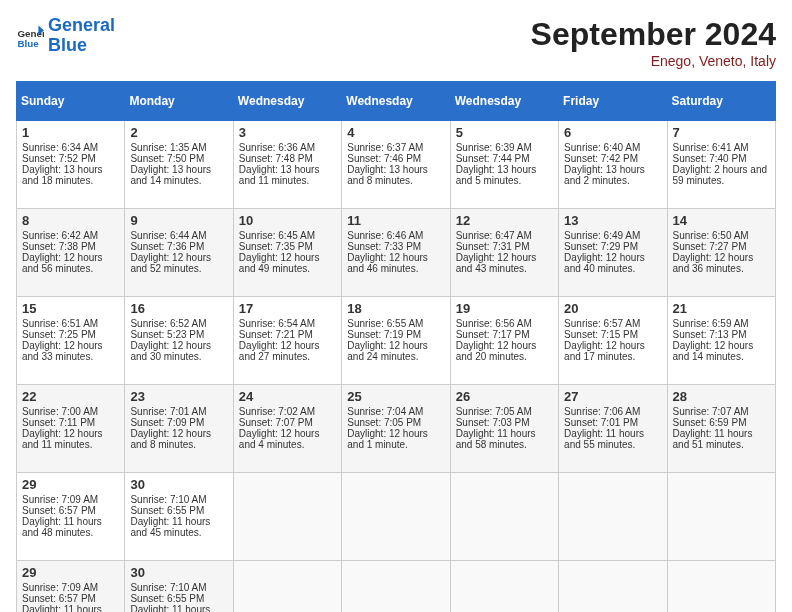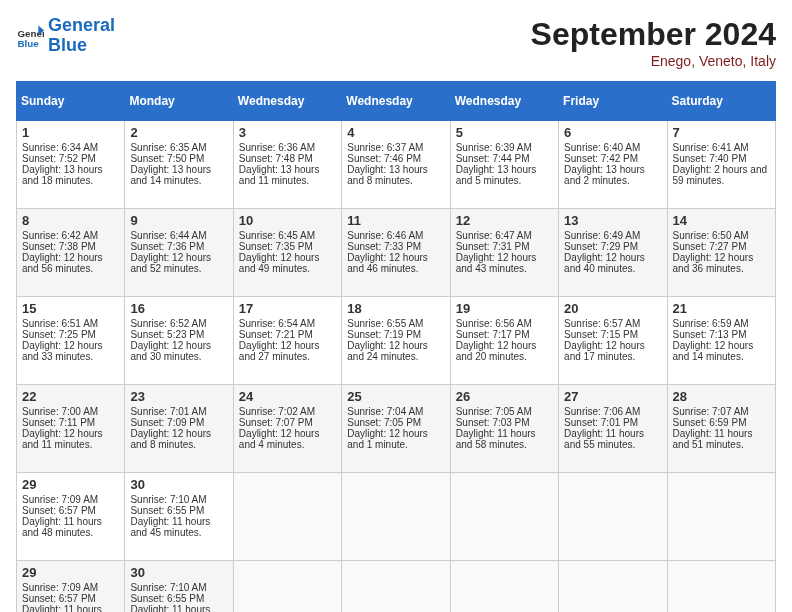--- a/index.html
+++ b/index.html
@@ -112,21 +112,21 @@
         <th>Wednesday</th>
         <th>Wednesday</th>
         <th>Wednesday</th>
         <th>Friday</th>
         <th>Saturday</th>
       </tr>
   </thead>
   <tbody id="calendar-body">
   <tr>
         <td><span class="day-num">1</span><span>Sunrise: 6:34 AM</span><br><span>Sunset: 7:52 PM</span><br><span>Daylight: 13 hours and 18 minutes.</span></td>
-        <td><span class="day-num">2</span><span>Sunrise: 6:35 AM</span><br><span>Sunset: 7:50 PM</span><br><span>Daylight: 13 hours and 14 minutes.</span></td>
+        <td><span class="day-num">2</span><span>Sunrise: 1:35 AM</span><br><span>Sunset: 7:50 PM</span><br><span>Daylight: 13 hours and 14 minutes.</span></td>
         <td><span class="day-num">3</span><span>Sunrise: 6:36 AM</span><br><span>Sunset: 7:48 PM</span><br><span>Daylight: 13 hours and 11 minutes.</span></td>
         <td><span class="day-num">4</span><span>Sunrise: 6:37 AM</span><br><span>Sunset: 7:46 PM</span><br><span>Daylight: 13 hours and 8 minutes.</span></td>
         <td><span class="day-num">5</span><span>Sunrise: 6:39 AM</span><br><span>Sunset: 7:44 PM</span><br><span>Daylight: 13 hours and 5 minutes.</span></td>
         <td><span class="day-num">6</span><span>Sunrise: 6:40 AM</span><br><span>Sunset: 7:42 PM</span><br><span>Daylight: 13 hours and 2 minutes.</span></td>
         <td><span class="day-num">7</span><span>Sunrise: 6:41 AM</span><br><span>Sunset: 7:40 PM</span><br><span>Daylight: 2 hours and 59 minutes.</span></td>
       </tr>
       <tr>
         <td><span class="day-num">8</span><span>Sunrise: 6:42 AM</span><br><span>Sunset: 7:38 PM</span><br><span>Daylight: 12 hours and 56 minutes.</span></td>
         <td><span class="day-num">9</span><span>Sunrise: 6:44 AM</span><br><span>Sunset: 7:36 PM</span><br><span>Daylight: 12 hours and 52 minutes.</span></td>
         <td><span class="day-num">10</span><span>Sunrise: 6:45 AM</span><br><span>Sunset: 7:35 PM</span><br><span>Daylight: 12 hours and 49 minutes.</span></td>

